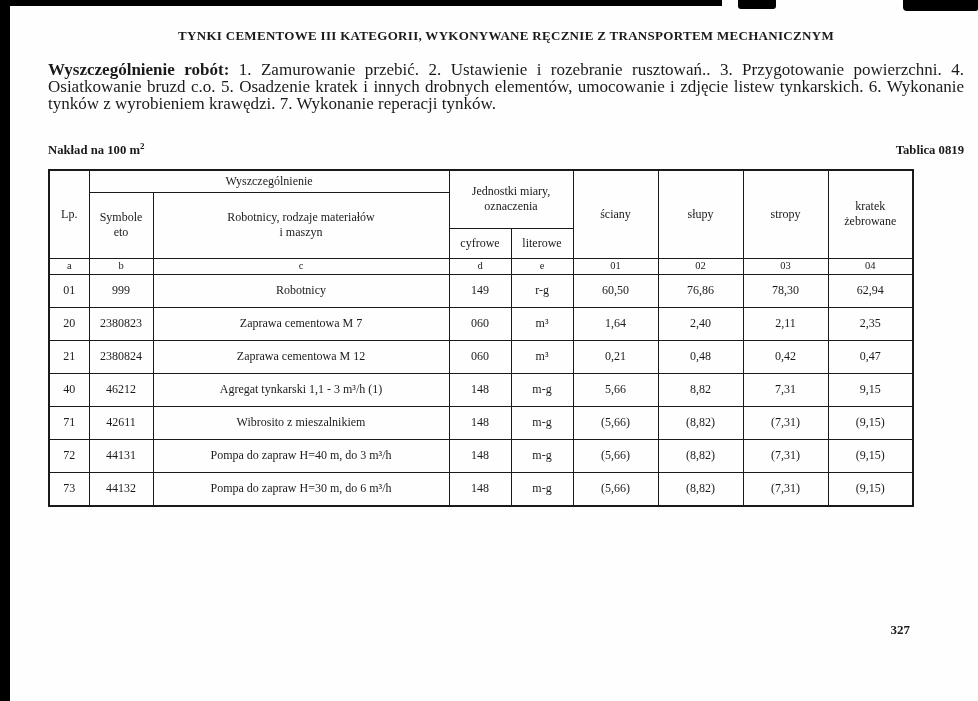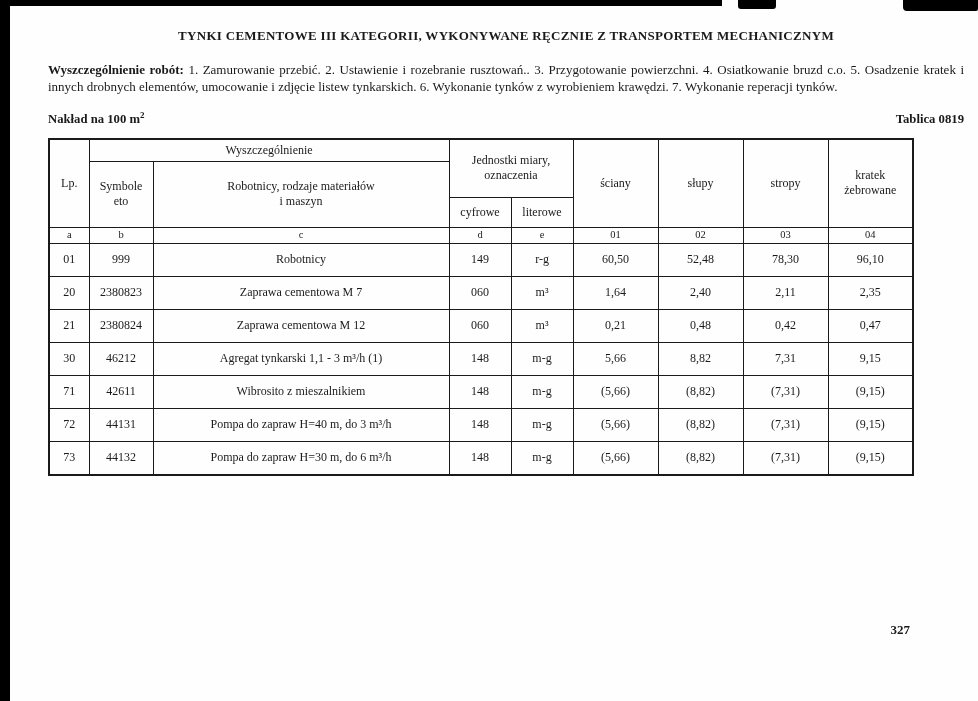--- a/index.html
+++ b/index.html
@@ -23,28 +23,28 @@
   .title {
     margin: 28px 0 0 0;
     text-align: center;
     font-size: 13px;
     font-weight: bold;
     letter-spacing: 0.3px;
   }
 
   .works {
     margin: 17px 0 0 0;
-    font-size: 13px;
+    font-size: 17px;
     line-height: 17px;
     text-align: justify;
   }
   .works b { font-weight: bold; }
 
   .meta-row {
-    margin-top: 15px;
+    margin-top: 29px;
     display: flex;
     justify-content: space-between;
     align-items: baseline;
     font-size: 12.7px;
     font-weight: bold;
   }
   .meta-row sup { font-size: 9px; }
 
   table.norm {
     margin-top: 11px;
@@ -140,23 +140,23 @@
           <td>04</td>
         </tr>
 
         <tr class="data">
           <td>01</td>
           <td>999</td>
           <td class="desc">Robotnicy</td>
           <td>149</td>
           <td>r-g</td>
           <td>60,50</td>
-          <td>52,48</td>
+          <td>76,86</td>
           <td>78,30</td>
-          <td>96,10</td>
+          <td>62,94</td>
         </tr>
         <tr class="data">
           <td>20</td>
           <td>2380823</td>
           <td class="desc">Zaprawa cementowa M 7</td>
           <td>060</td>
           <td>m³</td>
           <td>1,64</td>
           <td>2,40</td>
           <td>2,11</td>
@@ -167,21 +167,21 @@
           <td>2380824</td>
           <td class="desc">Zaprawa cementowa M 12</td>
           <td>060</td>
           <td>m³</td>
           <td>0,21</td>
           <td>0,48</td>
           <td>0,42</td>
           <td>0,47</td>
         </tr>
         <tr class="data">
-          <td>30</td>
+          <td>40</td>
           <td>46212</td>
           <td class="desc">Agregat tynkarski 1,1 - 3 m³/h (1)</td>
           <td>148</td>
           <td>m-g</td>
           <td>5,66</td>
           <td>8,82</td>
           <td>7,31</td>
           <td>9,15</td>
         </tr>
         <tr class="data">

